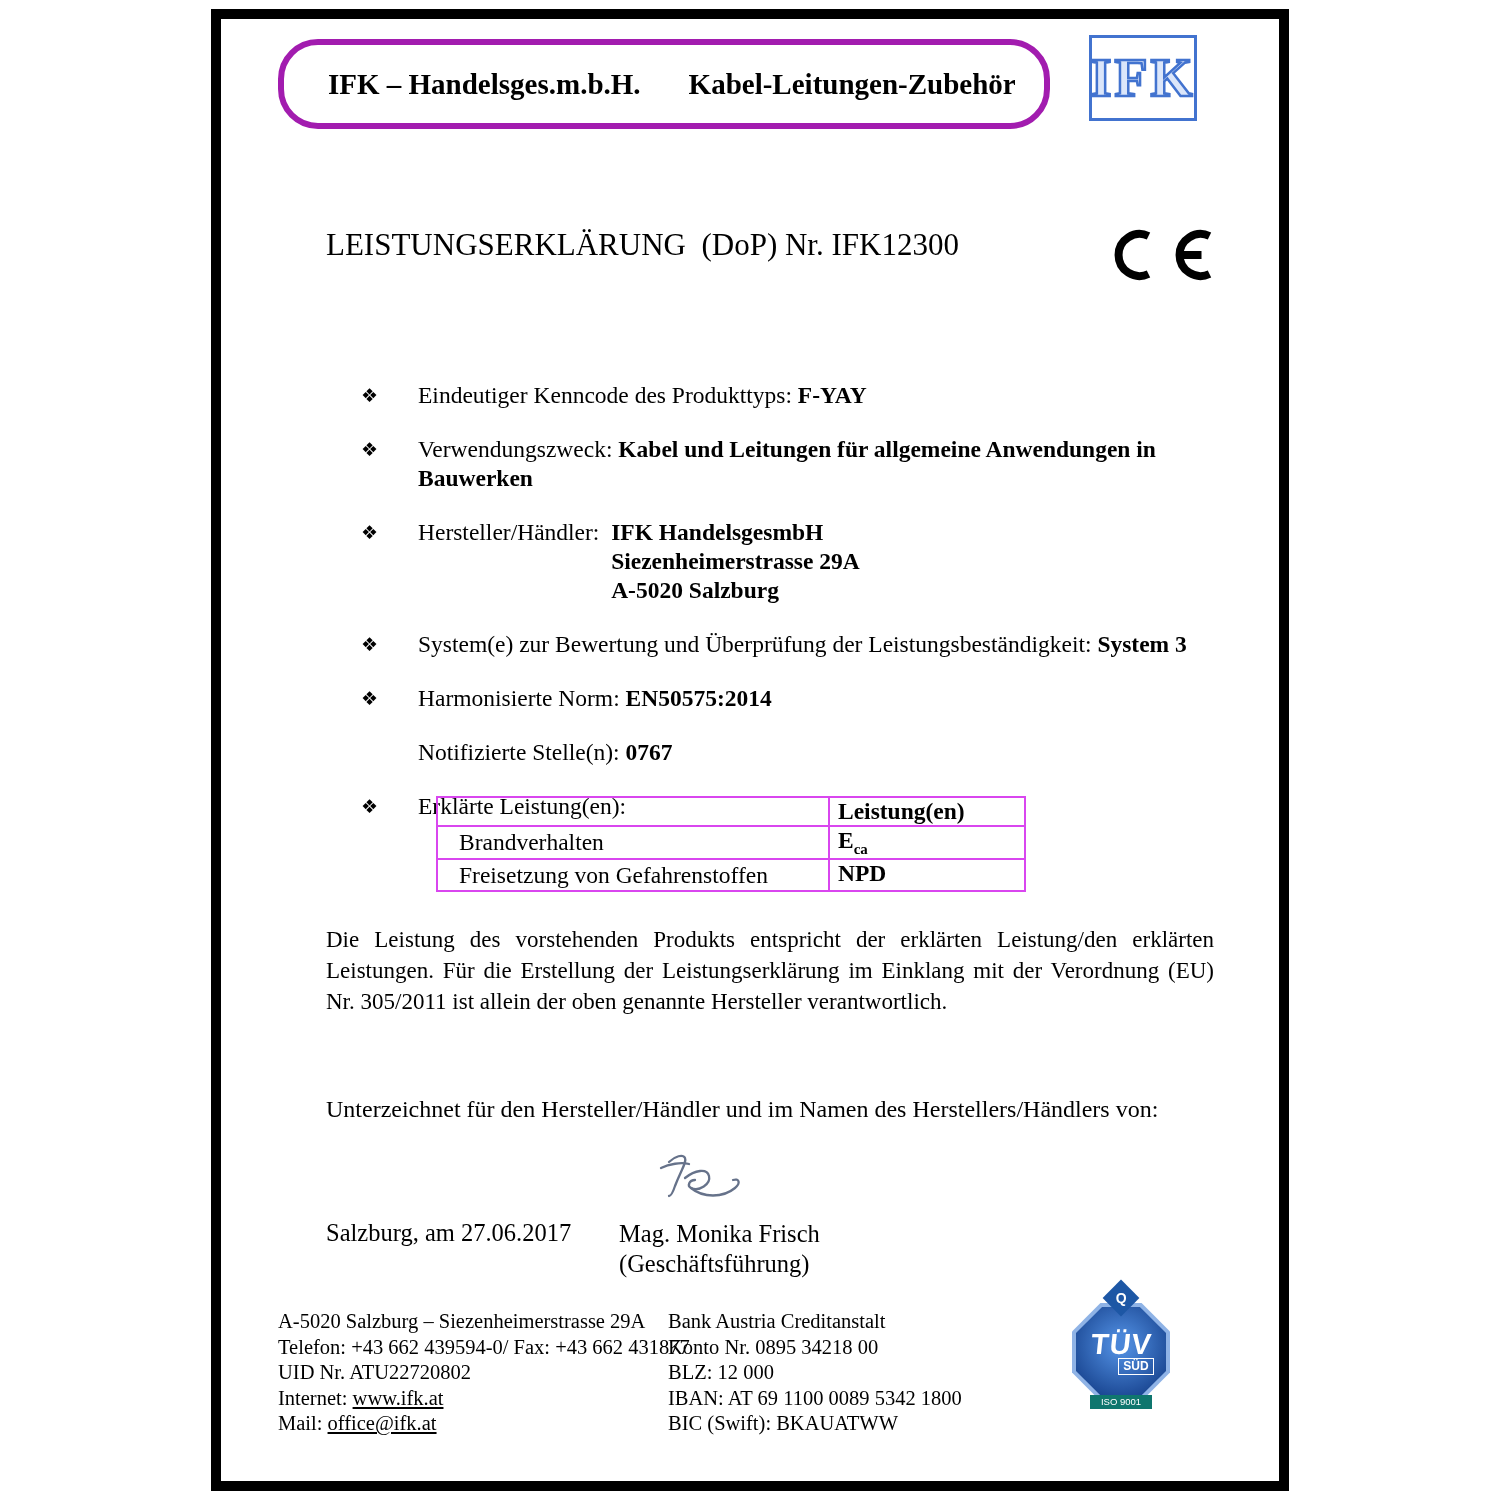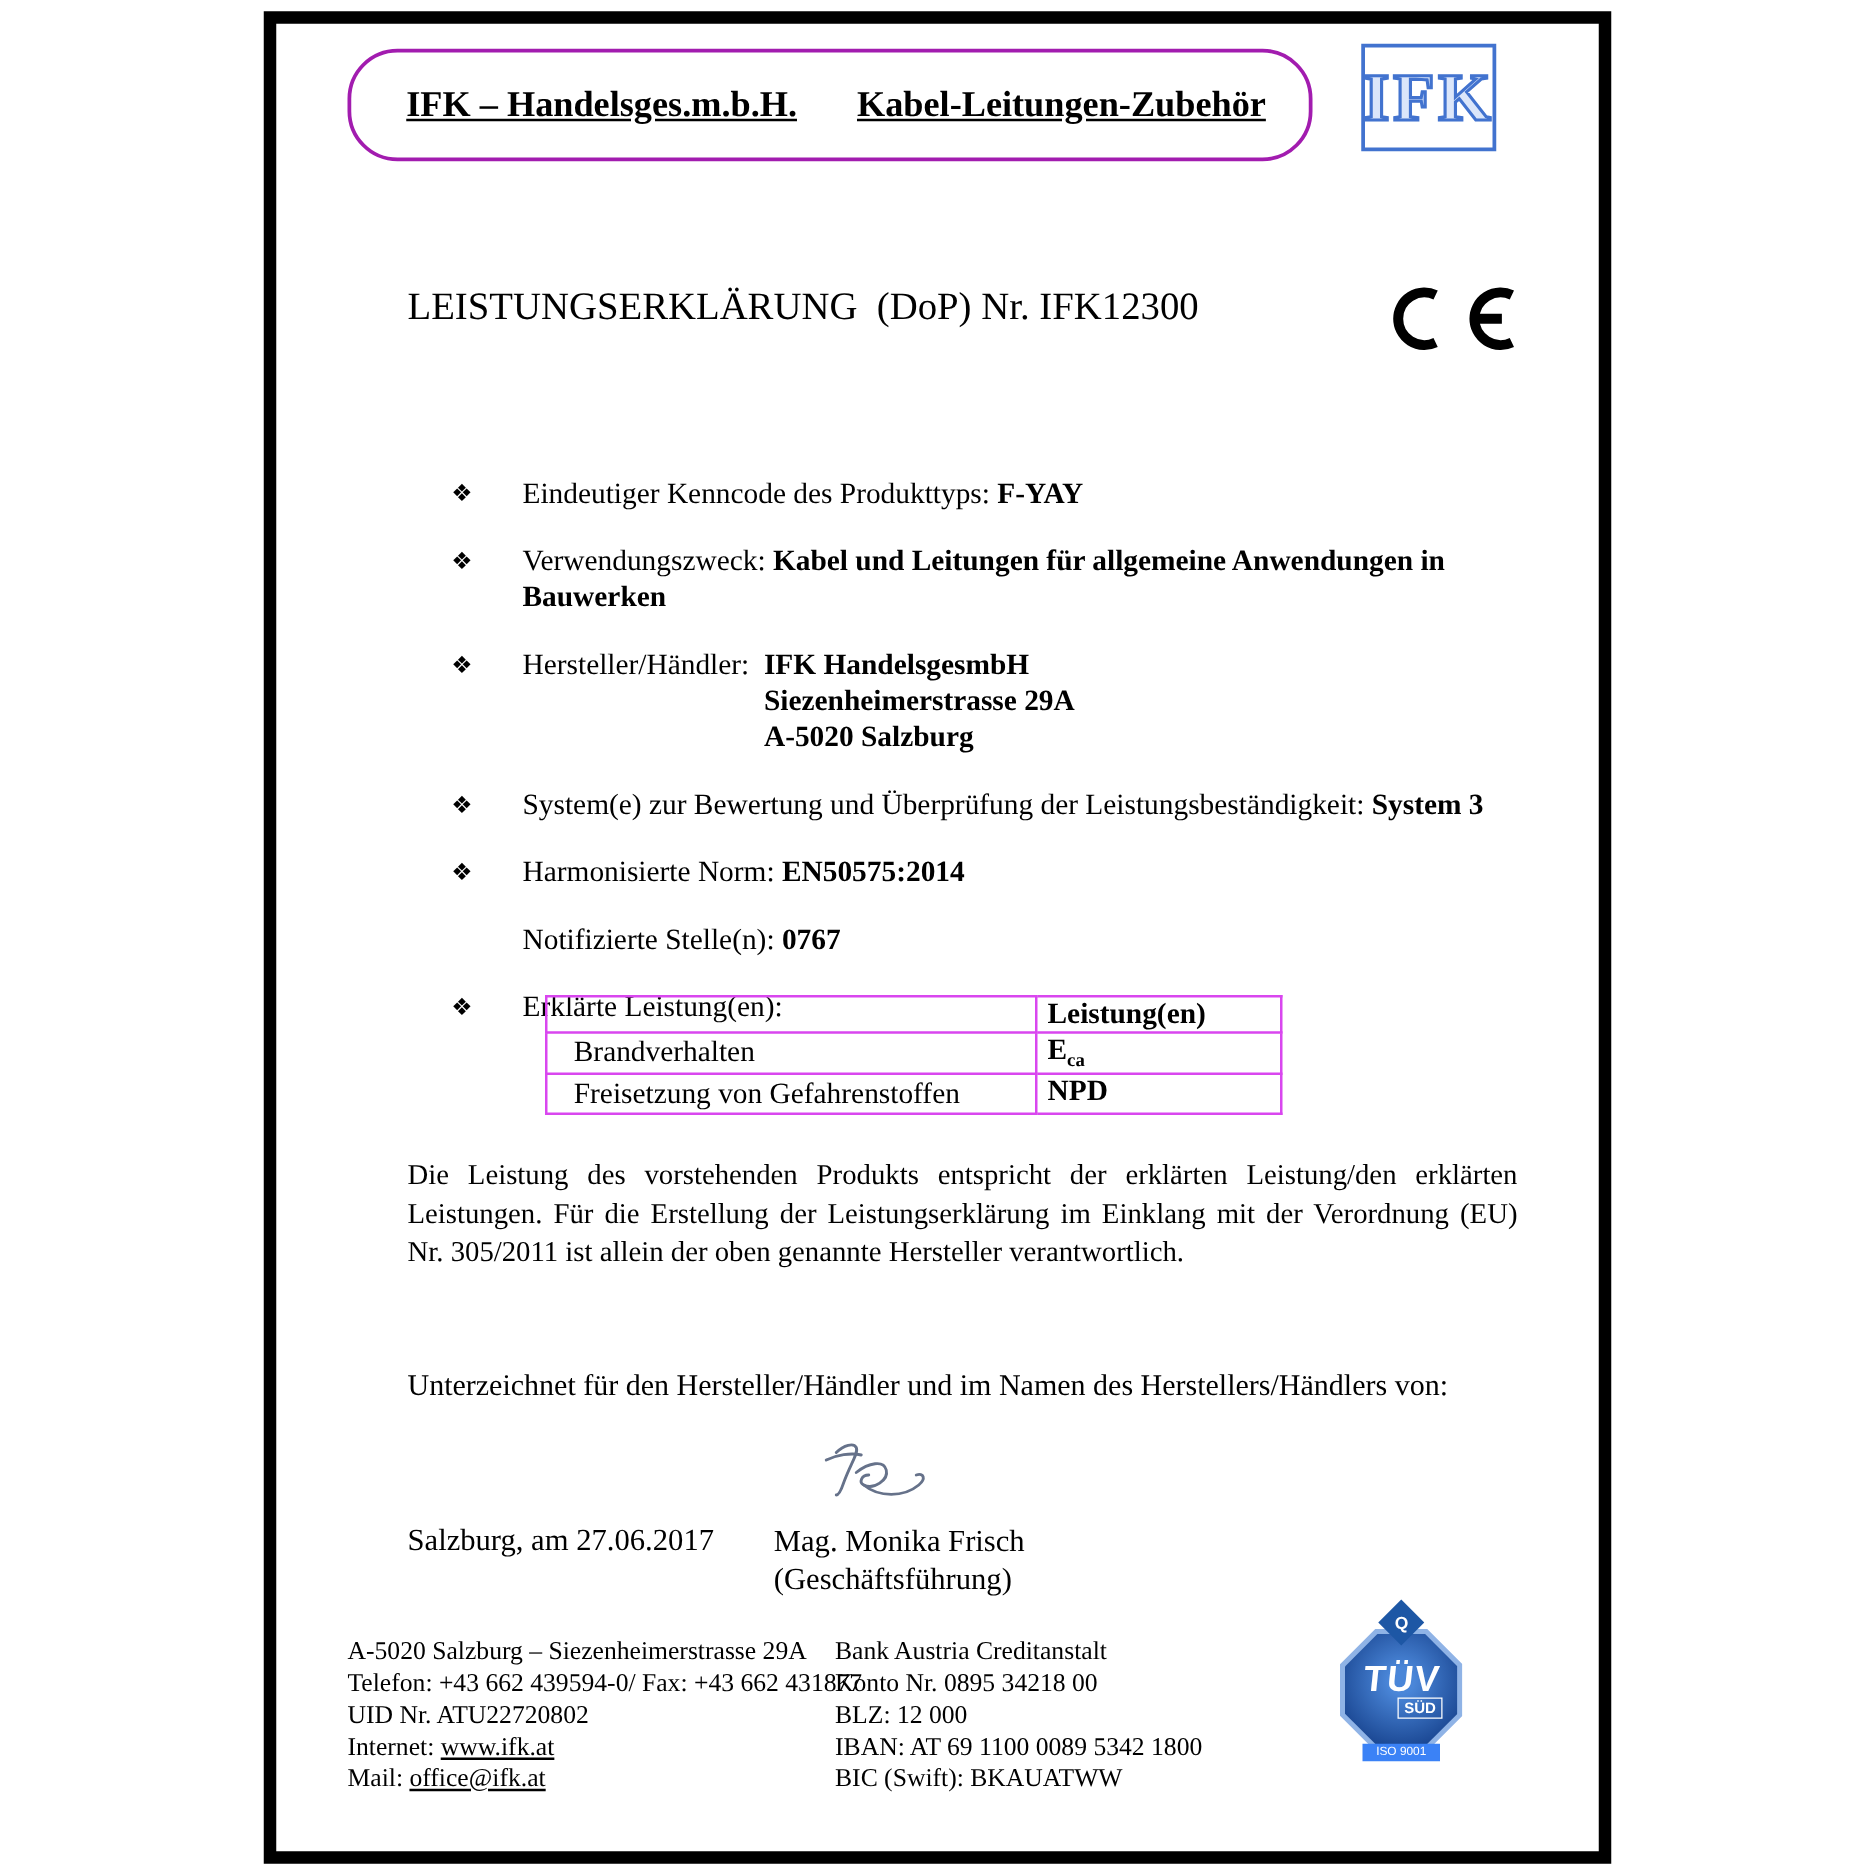--- a/index.html
+++ b/index.html
@@ -10,22 +10,22 @@
   }
   .doc-frame {
     position:absolute; left:211px; top:9px; width:1078px; height:1482px;
     border:10px solid #000; background:#fff;
   }
   .inner { position:relative; width:100%; height:100%; }
 
   
   .header-box {
     position:absolute; left:57px; top:20px; width:772px; height:90px;
-    border:3px solid #a21caf; border-radius:40px;
-    display:flex; align-items:center; padding-left:44px; gap:48px;text-decoration:underline;
+    border:6px solid #a21caf; border-radius:40px;
+    display:flex; align-items:center; padding-left:44px; gap:48px;
   }
   .header-company, .header-tagline { font-weight:bold; font-size:29px; white-space:nowrap; }
 
   .ifk-logo {
     position:absolute; left:868px; top:16px; width:108px; height:86px;
     border:3px solid #4273cf; border-radius:0;
     display:flex; align-items:center; justify-content:center;
   }
   .ifk-logo span {
     font-size:54px; font-weight:bold; letter-spacing:3px;
@@ -85,21 +85,21 @@
     background:#8fb3e6; padding:4px;
   }
   .tuv-oct-inner {
     width:100%; height:100%;
     clip-path:polygon(29% 0,71% 0,100% 29%,100% 71%,71% 100%,29% 100%,0 71%,0 29%);
     background:radial-gradient(circle at 50% 42%, #4a86d8 15%, #16418c 85%);
     display:flex; flex-direction:column; align-items:center; justify-content:center;
   }
   .tuv-word { color:#fff; font-weight:bold; font-size:29px; letter-spacing:1px; transform:skewX(-6deg); line-height:28px; }
   .tuv-sued { color:#fff; font-size:12px; font-weight:bold; border:1.5px solid #fff; padding:0 4px; margin-left:30px; line-height:15px; }
-  .tuv-iso { width:62px; margin:-6px auto 0; background:#3b82f6; color:#fff; font-size:9.5px; line-height:14px; position:relative; z-index:3; }
+  .tuv-iso { width:62px; margin:-6px auto 0; background:#0f766e; color:#fff; font-size:9.5px; line-height:14px; position:relative; z-index:3; }
 </style>
 </head>
 <body>
 
 <div class="doc-frame">
   <div class="inner">
 
     <div class="header-box">
       <span class="header-company">IFK – Handelsges.m.b.H.</span>
       <span class="header-tagline">Kabel-Leitungen-Zubehör</span>

